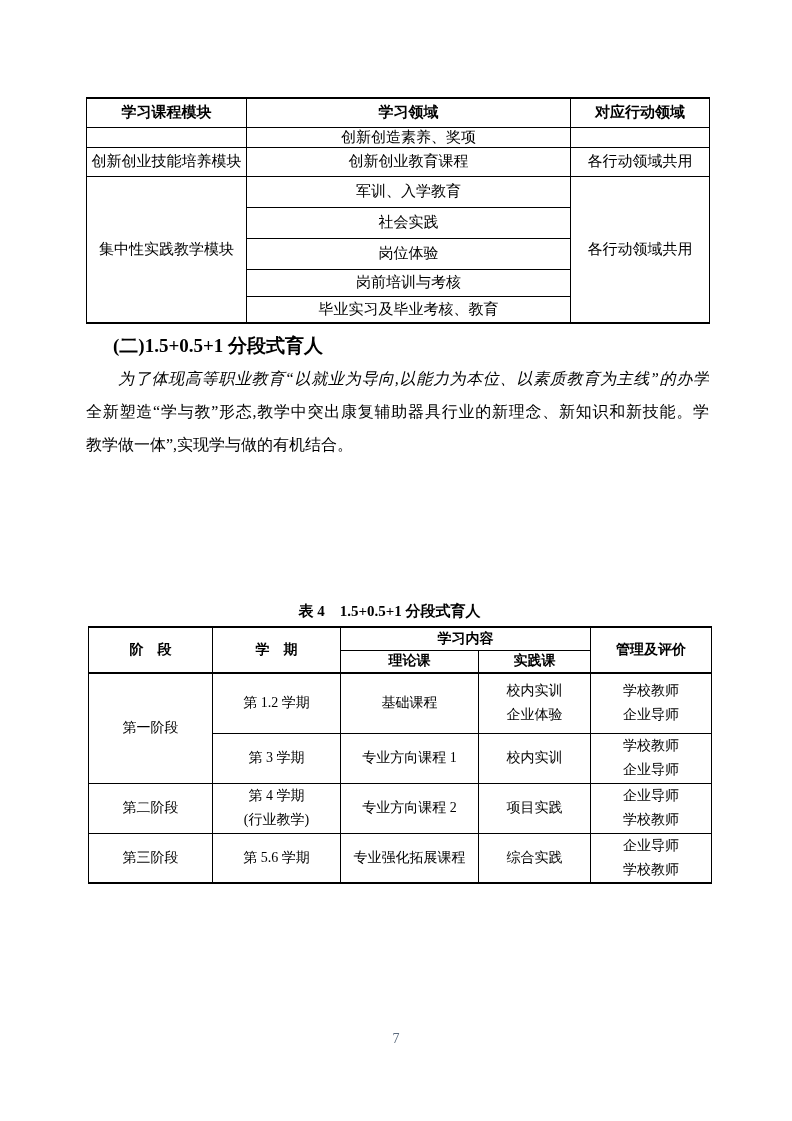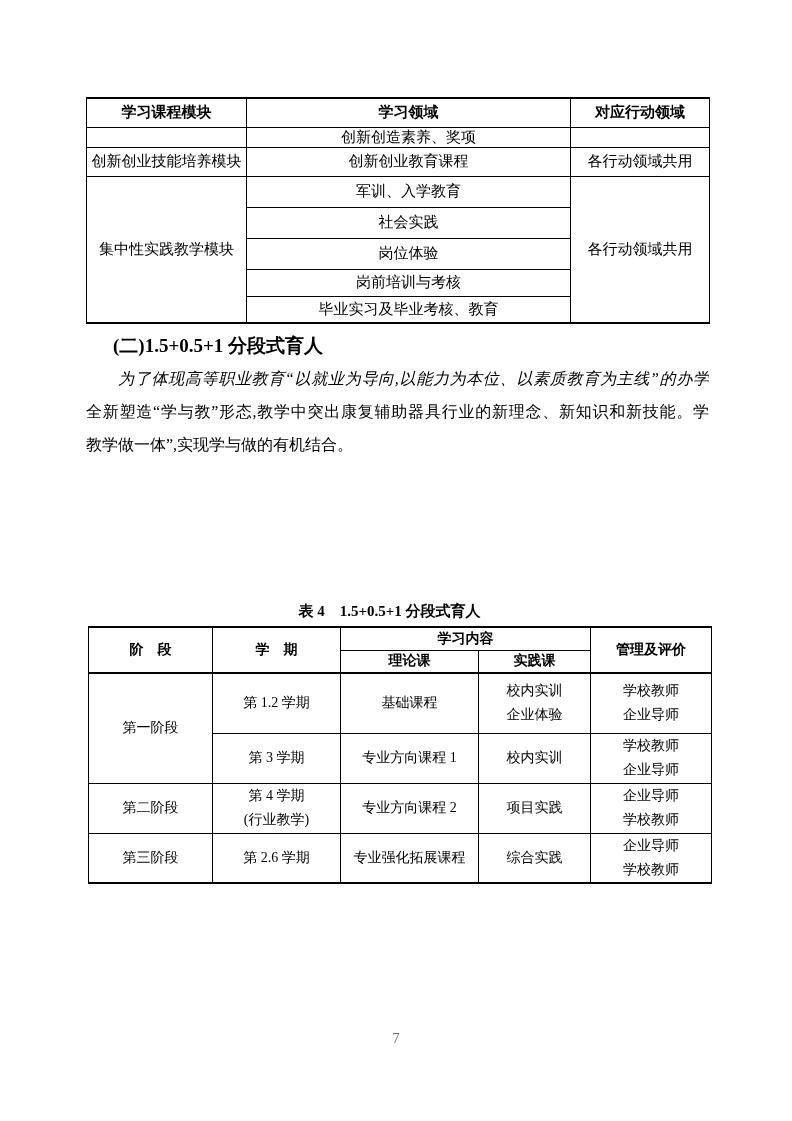--- a/index.html
+++ b/index.html
@@ -176,21 +176,21 @@
         <div class="cl">项目实践</div>
       </td>
       <td>
         <div class="cl">企业导师</div>
         <div class="cl">学校教师</div>
       </td>
     </tr>
     <tr class="b2">
       <td>第三阶段</td>
       <td>
-        <div class="cl">第 2.6 学期</div>
+        <div class="cl">第 5.6 学期</div>
       </td>
       <td>专业强化拓展课程</td>
       <td>
         <div class="cl">综合实践</div>
       </td>
       <td>
         <div class="cl">企业导师</div>
         <div class="cl">学校教师</div>
       </td>
     </tr>

